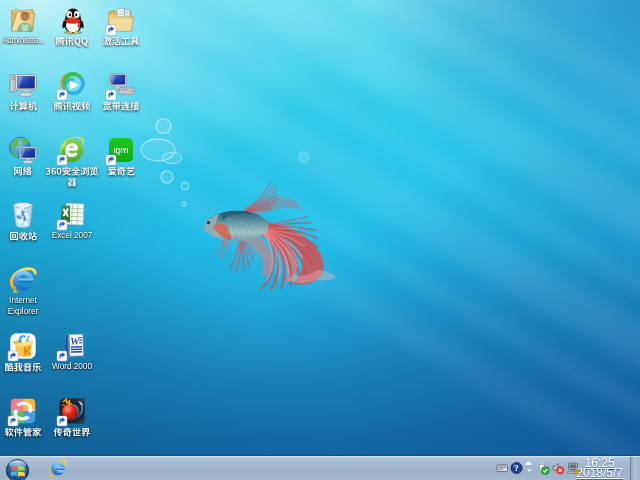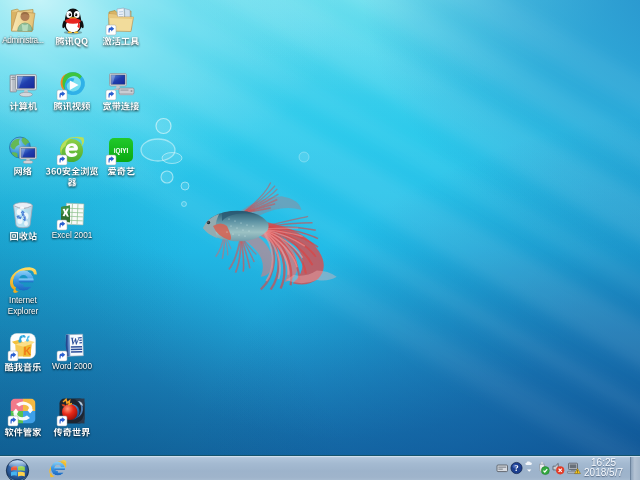--- a/index.html
+++ b/index.html
@@ -5,21 +5,21 @@
 #bg{position:absolute;left:0;top:0;}
 .ic{position:absolute;width:60px;text-align:center;}
 .ic svg.main{display:block;margin:0 auto;}
 .lab{color:#fff;font-size:8.2px;line-height:10.5px;text-shadow:0 1px 2px rgba(0,0,0,0.9),0 0 2px rgba(0,0,0,0.6);margin-top:0;}
 .cl{filter:drop-shadow(0 1px 1px rgba(0,0,0,0.85));}
 .cl path{fill:#fff;}
 .clwrap{margin-top:0;line-height:8px;}
 #taskbar{position:absolute;left:0;top:455px;width:640px;height:25px;background:linear-gradient(180deg,#c6d6e7 0%,#b0c4da 8%,#a4bad1 30%,#9db3cb 60%,#9fb4cb 85%,#a8bcd1 100%);border-top:1px solid #15546e;}
 #taskbar::before{content:"";position:absolute;left:0;top:0;width:640px;height:1px;background:rgba(220,235,245,0.55);}
 #sd{position:absolute;right:0;top:1px;width:9px;height:24px;background:linear-gradient(90deg,#8ea4bc,#b4c3d4 40%,#a6b8cb);border-left:1px solid #6d849e;}
-#clock{position:absolute;right:17px;top:2px;color:#f8fbff;font-size:10px;line-height:10px;text-align:center;text-shadow:0 1px 1px rgba(20,40,70,0.55);}
+#clock{position:absolute;right:17px;top:2px;color:#f8fbff;font-size:12px;line-height:10px;text-align:center;text-shadow:0 1px 1px rgba(20,40,70,0.55);text-decoration:underline;}
 </style></head><body>
 <div id="screen">
 <svg id="bg" width="640" height="480" viewBox="0 0 640 480">
 <defs>
 <linearGradient id="base" x1="0" y1="0" x2="0" y2="1">
 <stop offset="0" stop-color="#55d8ec"></stop>
           <stop offset="0.28" stop-color="#2ecaea"></stop>
 <stop offset="0.52" stop-color="#20b4e2"></stop>
           <stop offset="0.78" stop-color="#1b82bc"></stop>
 <stop offset="1" stop-color="#12629e"></stop>
@@ -397,21 +397,21 @@
 <path d="M16 5 L16 25 M21.5 5 L21.5 25"></path>
 </g>
 <path d="M5 8 L14 6.5 L14 23.5 L5 22 Z" fill="#2f7032"></path>
 <path d="M5 8 L14 6.5 L14 14.5 L5 14.5 Z" fill="#3f8f45"></path>
 <path d="M6.6 10 L8.8 9.8 L9.7 12.2 L10.8 9.6 L12.8 9.5 L11.1 13.5 L12.9 17.7 L10.8 17.5 L9.7 14.9 L8.6 17.3 L6.5 17.1 L8.3 13.5 Z" fill="#fff"></path>
 <g>
           <rect x="1" y="21" width="10" height="10" rx="1.6" fill="#fff" stroke="#9aa4ae" stroke-width="0.5"></rect>
           <path d="M3.5 28.5 L3.5 25.5 Q3.5 23.5 5.8 23.6 L6.2 23.6 L6.2 22.2 L9.2 24.8 L6.2 27.4 L6.2 26 L5.6 26 Q4.6 26 4.6 27 L4.6 28.5 Z" fill="#2a5fd0"></path>
         </g>
       </svg>
-      <div class="lab">Excel 2001</div>
+      <div class="lab">Excel 2007</div>
     </div>
 <div class="ic" style="left:-7px;top:264px">
       <svg class="main" width="32" height="32" viewBox="0 0 32 32">
 <defs>
           <linearGradient id="ieb" x1="0" y1="0" x2="0" y2="1">
             <stop offset="0" stop-color="#8fd2f8"></stop>
             <stop offset=".45" stop-color="#3f9be6"></stop>
             <stop offset="1" stop-color="#1a66c0"></stop>
           </linearGradient>
 <linearGradient id="ieyg" x1="0" y1="0" x2="0" y2="1">

